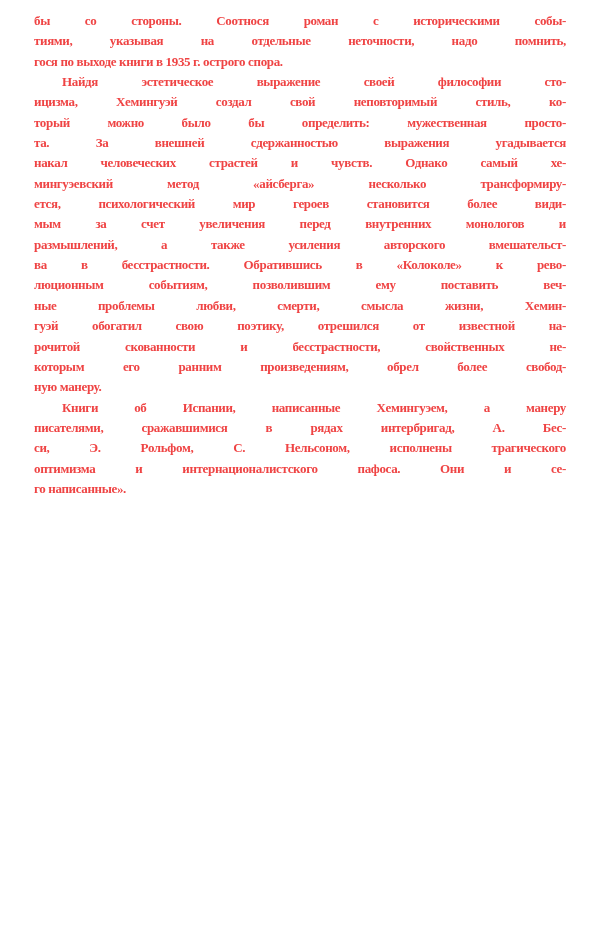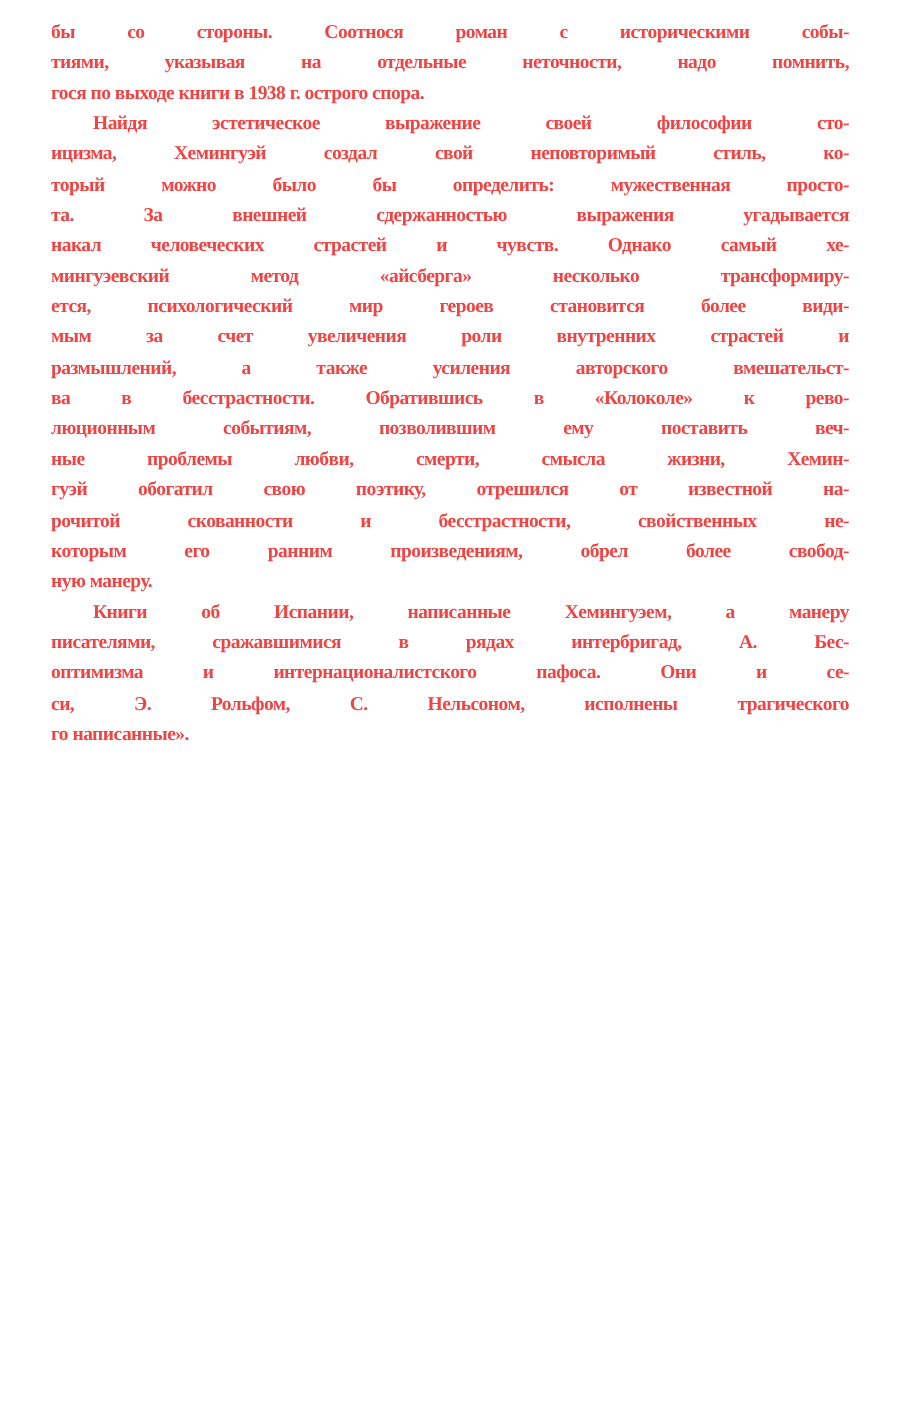--- a/index.html
+++ b/index.html
@@ -47,42 +47,42 @@
     }
   </style>
 </head>
 <body>
 
 <div class="page">
 
   <div class="paragraph">
     <span class="line">бы со стороны. Соотнося роман с историческими собы-</span>
     <span class="line">тиями, указывая на отдельные неточности, надо помнить,</span>
-    <span class="line last">гося по выходе книги в 1938 г. острого спора.</span>
+    <span class="line last">гося по выходе книги в 1935 г. острого спора.</span>
   </div>
 
   <div class="paragraph">
     <span class="line indent">Найдя эстетическое выражение своей философии сто-</span>
     <span class="line">ицизма, Хемингуэй создал свой неповторимый стиль, ко-</span>
     <span class="line">торый можно было бы определить: мужественная просто-</span>
     <span class="line">та. За внешней сдержанностью выражения угадывается</span>
     <span class="line">накал человеческих страстей и чувств. Однако самый хе-</span>
     <span class="line">мингуэевский метод «айсберга» несколько трансформиру-</span>
     <span class="line">ется, психологический мир героев становится более види-</span>
-    <span class="line">мым за счет увеличения роли внутренних страстей и</span>
+    <span class="line">мым за счет увеличения перед внутренних монологов и</span>
     <span class="line">размышлений, а также усиления авторского вмешательст-</span>
     <span class="line">ва в бесстрастности. Обратившись в «Колоколе» к рево-</span>
     <span class="line">люционным событиям, позволившим ему поставить веч-</span>
     <span class="line">ные проблемы любви, смерти, смысла жизни, Хемин-</span>
     <span class="line">гуэй обогатил свою поэтику, отрешился от известной на-</span>
     <span class="line">рочитой скованности и бесстрастности, свойственных не-</span>
     <span class="line">которым его ранним произведениям, обрел более свобод-</span>
     <span class="line last">ную манеру.</span>
   </div>
 
   <div class="paragraph">
     <span class="line indent">Книги об Испании, написанные Хемингуэем, а манеру</span>
     <span class="line">писателями, сражавшимися в рядах интербригад, А. Бес-</span>
+    <span class="line">си, Э. Рольфом, С. Нельсоном, исполнены трагического</span>
     <span class="line">оптимизма и интернационалистского пафоса. Они и се-</span>
-    <span class="line">си, Э. Рольфом, С. Нельсоном, исполнены трагического</span>
     <span class="line last">го написанные».</span>
   </div>
 </div>
 
 </body></html>

